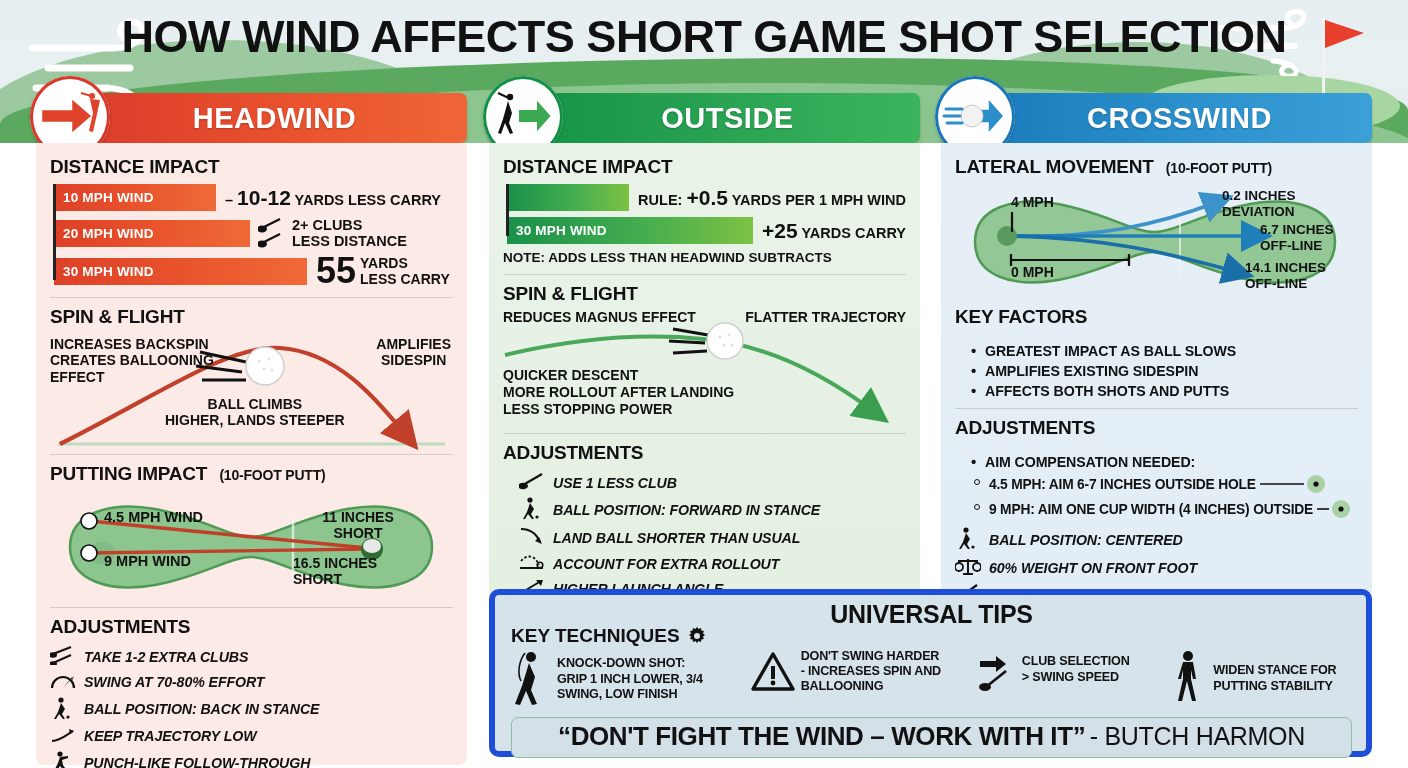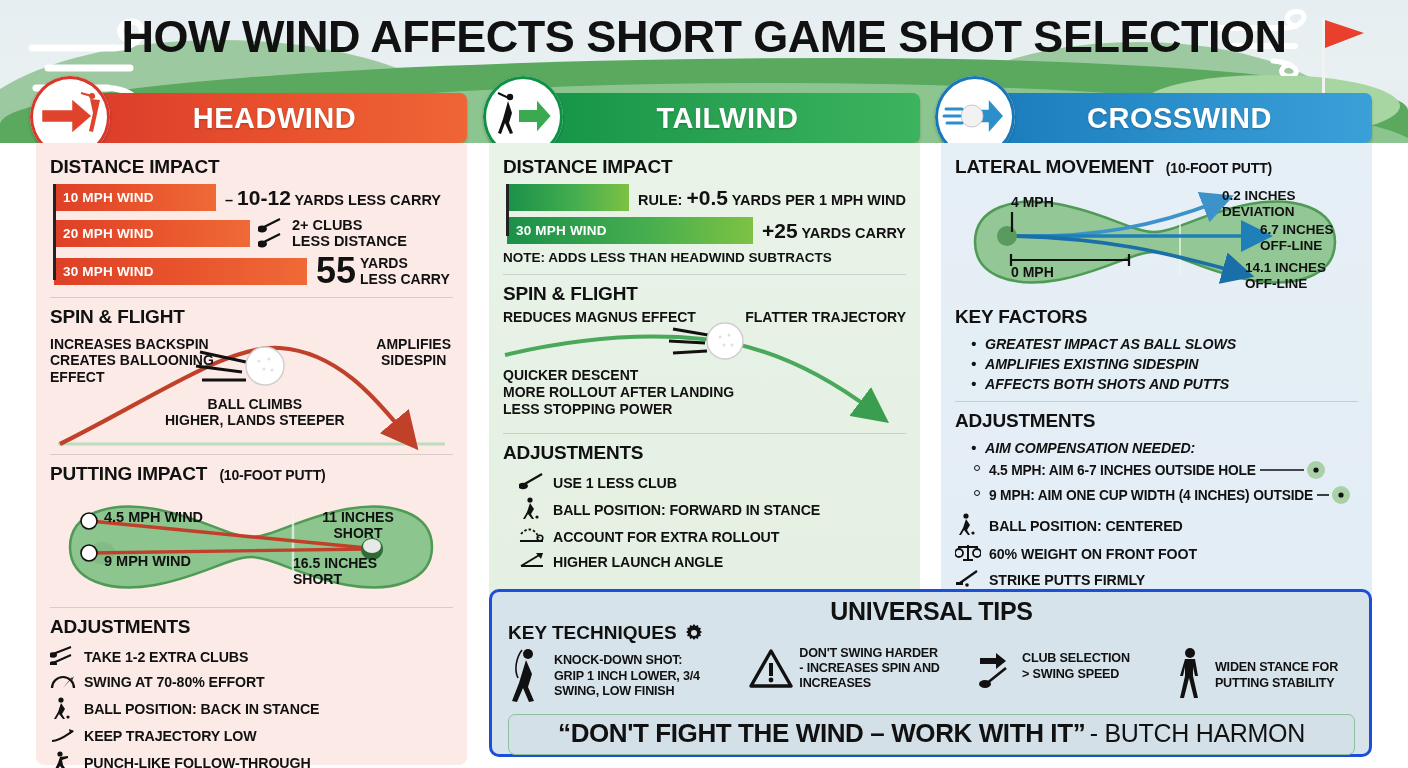--- a/index.html
+++ b/index.html
@@ -108,28 +108,28 @@
   .bar-note { margin-left: 9px; font-size: 14.5px; font-weight: 800; color: #111; white-space: nowrap; }
   .bar-note b { font-size: 21px; font-weight: 900; }
   .bar-note .big { font-size: 36px; font-weight: 900; line-height: .9; }
   .two-line { display: inline-block; vertical-align: middle; line-height: 1.12; }
   .note-small { font-size: 13.5px; font-weight: 800; color: #111; margin-top: 2px; }
 
   
   .traj { display: block; }
 
   
-  ul.adj { list-style: none; margin: 8px 0 0 0; }
+  ul.adj { list-style: none; margin: 8px 0 0 0; font-style: italic; }
   ul.adj li {
     display: flex; align-items: center; gap: 8px;
     font-size: 14.2px; font-weight: 800; color: #111; margin-bottom: 4px;
     letter-spacing: -.1px;
   }
   ul.adj li .ic { width: 26px; min-width: 26px; text-align: center; }
-  ul.bullets { list-style: none; margin: 8px 0 0 14px; font-style: italic; }
+  ul.bullets { list-style: none; margin: 15px 0 0 14px; }
   ul.bullets li {
     font-size: 14.2px; font-weight: 800; color: #111; margin-bottom: 4px;
     position: relative; padding-left: 16px; letter-spacing: -.1px;
   }
   ul.bullets li:before {
     content: "•"; position: absolute; left: 2px; top: -1px; font-size: 15px;
   }
   ul.sub-bullets { list-style: none; margin: 3px 0 3px 18px; }
   ul.sub-bullets li {
     font-size: 13.8px; font-weight: 800; color: #111; margin-bottom: 5px;
@@ -137,21 +137,21 @@
     display: flex; align-items: center;
   }
   ul.sub-bullets li .circ {
     position: absolute; left: 1px; top: 5px; width: 6px; height: 6px;
     border: 1.6px solid #111; border-radius: 50%;
   }
 
   
   .tips {
     position: absolute; left: 489px; top: 589px; width: 883px; height: 168px;
-    background: #d7e3ea; border: 3px solid #1d4ed8; border-radius: 10px;
+    background: #d7e3ea; border: 6px solid #1d4ed8; border-radius: 10px;
     padding: 6px 10px 8px 12px;
   }
   .tips-title {
     text-align: center; font-size: 25px; font-weight: 900; color: #111;
     letter-spacing: -.3px; line-height: 1.1;
   }
   .key-tech {
     font-size: 19px; font-weight: 900; color: #111; margin: -4px 0 2px 4px;
     display: flex; align-items: center; gap: 7px;
   }
@@ -385,21 +385,21 @@
         <div class="badge-ring" style="border-color:#0f9145"></div>
         <svg width="66" height="60" viewBox="0 0 66 60">
           <path d="M28,22 H46 V11 L62,29 L46,47 V36 H28 Z" fill="#3aa94f" stroke="#fff" stroke-width="2"></path>
           <g fill="#111">
             <circle cx="20" cy="10" r="3.2"></circle>
             <path d="M18,14 l4,12 l-3,10 l4,10 l-3,1 l-5,-11 l-4,11 l-3,-1 l5,-14 z"></path>
             <path d="M8,6 l13,6" stroke="#111" stroke-width="2" fill="none"></path>
           </g>
         </svg>
       </div>
-      <div class="title">TAILWIND</div>
+      <div class="title">OUTSIDE</div>
     </div>
     <div class="panel">
 
       <h3 class="sec">DISTANCE IMPACT</h3>
       <div class="bars">
         <div class="bar-axis"></div>
         <div class="bar-row">
           <div class="bar bar-tw" style="width:159px"></div>
           <div class="bar-note">
             <span>RULE:</span>
@@ -463,20 +463,29 @@
         </li>
         <li>
           <span class="ic">
             <svg width="26" height="22">
                 <circle cx="11" cy="3" r="2.6" fill="#111"></circle>
                 <path d="M11,6 l4,6 l-3,5 l3,5 l-2,0 l-4,-5 l-3,5 l-2,0 l4,-7 z" fill="#111"></path>
                 <circle cx="18" cy="20" r="1.6" fill="#111"></circle>
               </svg>
           </span>
           <span>BALL POSITION: FORWARD IN STANCE</span>
+        </li>
+        <li>
+          <span class="ic">
+            <svg width="26" height="20">
+                <path d="M2,3 C12,3 18,9 21,16" stroke="#111" stroke-width="2.2" fill="none"></path>
+                <path d="M16,15 L23,18 L20,11 Z" fill="#111"></path>
+              </svg>
+          </span>
+          <span>LAND BALL SHORTER THAN USUAL</span>
         </li>
         <li>
           <span class="ic">
             <svg width="26" height="18">
                 <path d="M2,8 C8,1 16,2 20,12" stroke="#111" stroke-width="1.8" fill="none" stroke-dasharray="2.5 2"></path>
                 <line x1="1" y1="15" x2="24" y2="15" stroke="#111" stroke-width="2"></line>
                 <circle cx="21" cy="12" r="2.8" fill="none" stroke="#111" stroke-width="1.6"></circle>
               </svg>
           </span>
           <span>ACCOUNT FOR EXTRA ROLLOUT</span>
@@ -658,21 +667,21 @@
       </div>
       <div class="tip" style="width:220px">
         <svg width="44" height="44" viewBox="0 0 44 44">
           <path d="M22,4 L42,39 H2 Z" fill="none" stroke="#111" stroke-width="3.4" stroke-linejoin="round"></path>
           <rect x="20" y="16" width="4" height="13" fill="#111"></rect>
           <circle cx="22" cy="33" r="2.4" fill="#111"></circle>
         </svg>
         <div class="txt">
           <div>DON'T SWING HARDER</div>
           <div>- INCREASES SPIN AND</div>
-          <div>INCREASES</div>
+          <div>BALLOONING</div>
         </div>
       </div>
       <div class="tip" style="width:190px">
         <svg width="42" height="42">
           <path d="M6,12 H22 V7 L32,15 L22,23 V18 H6 Z" fill="#111"></path>
           <path d="M12,38 L32,22" stroke="#111" stroke-width="2.6" fill="none"></path>
           <ellipse cx="11" cy="38" rx="6" ry="4" fill="#111"></ellipse>
         </svg>
         <div class="txt">
           <div>CLUB SELECTION</div>

